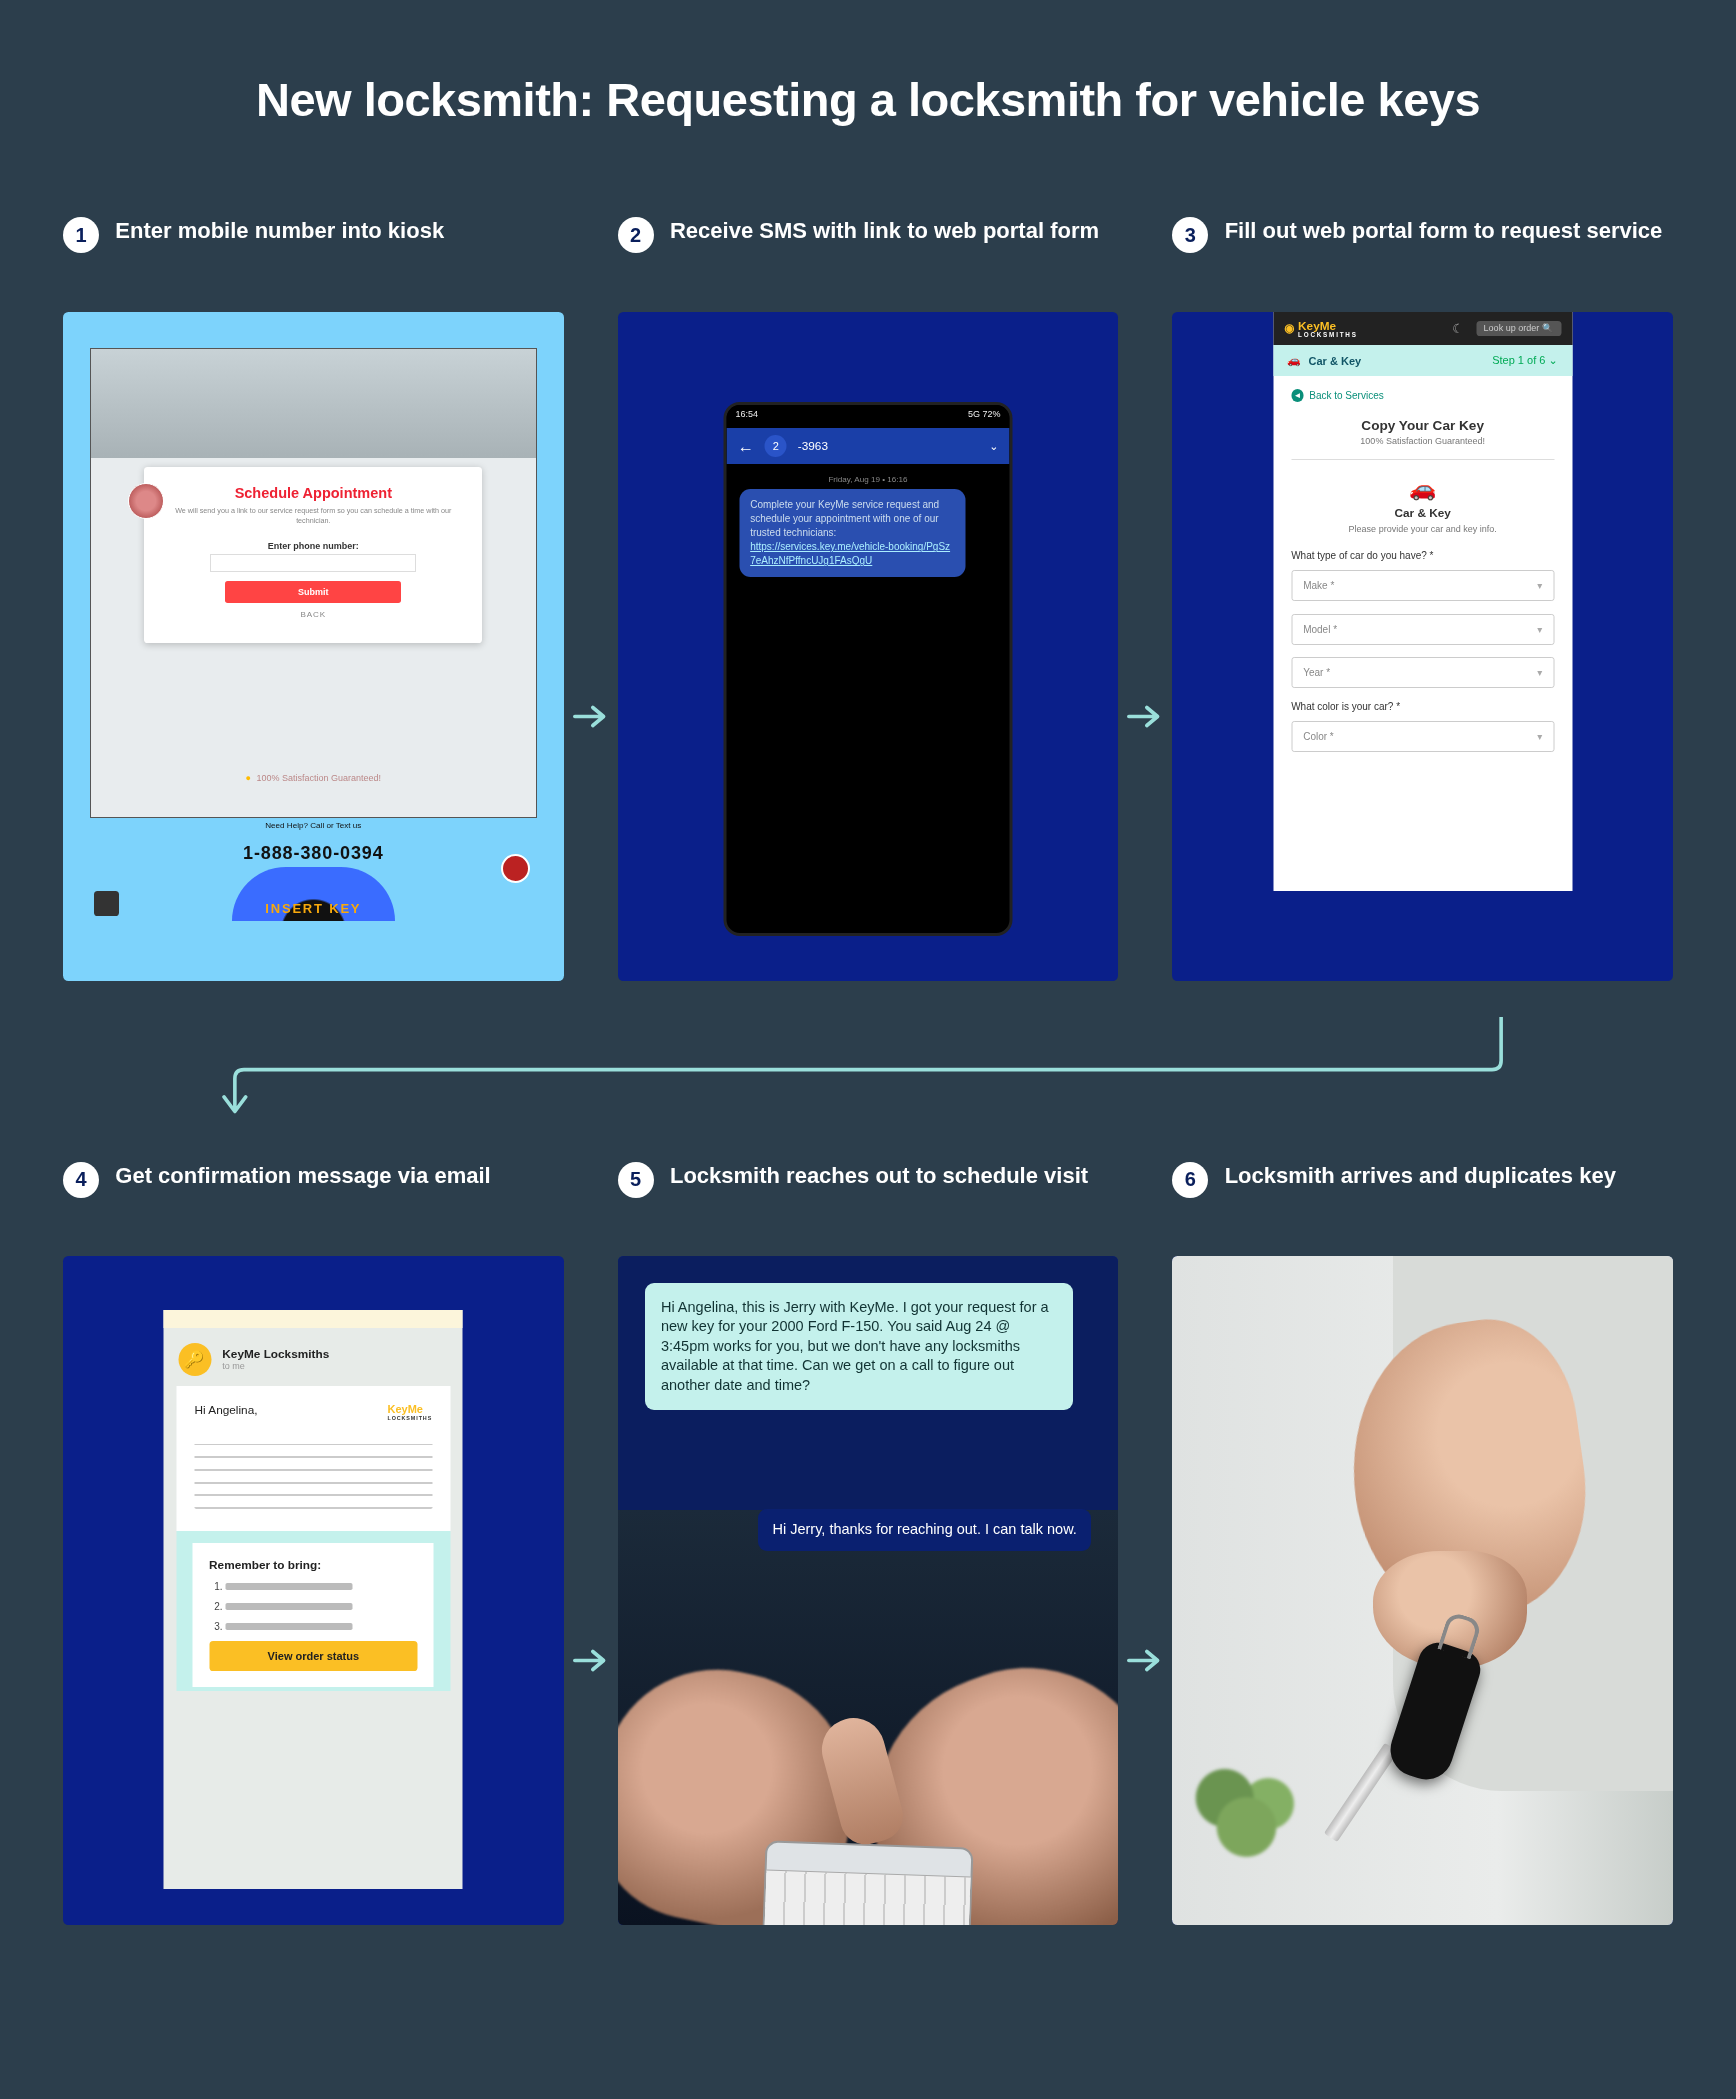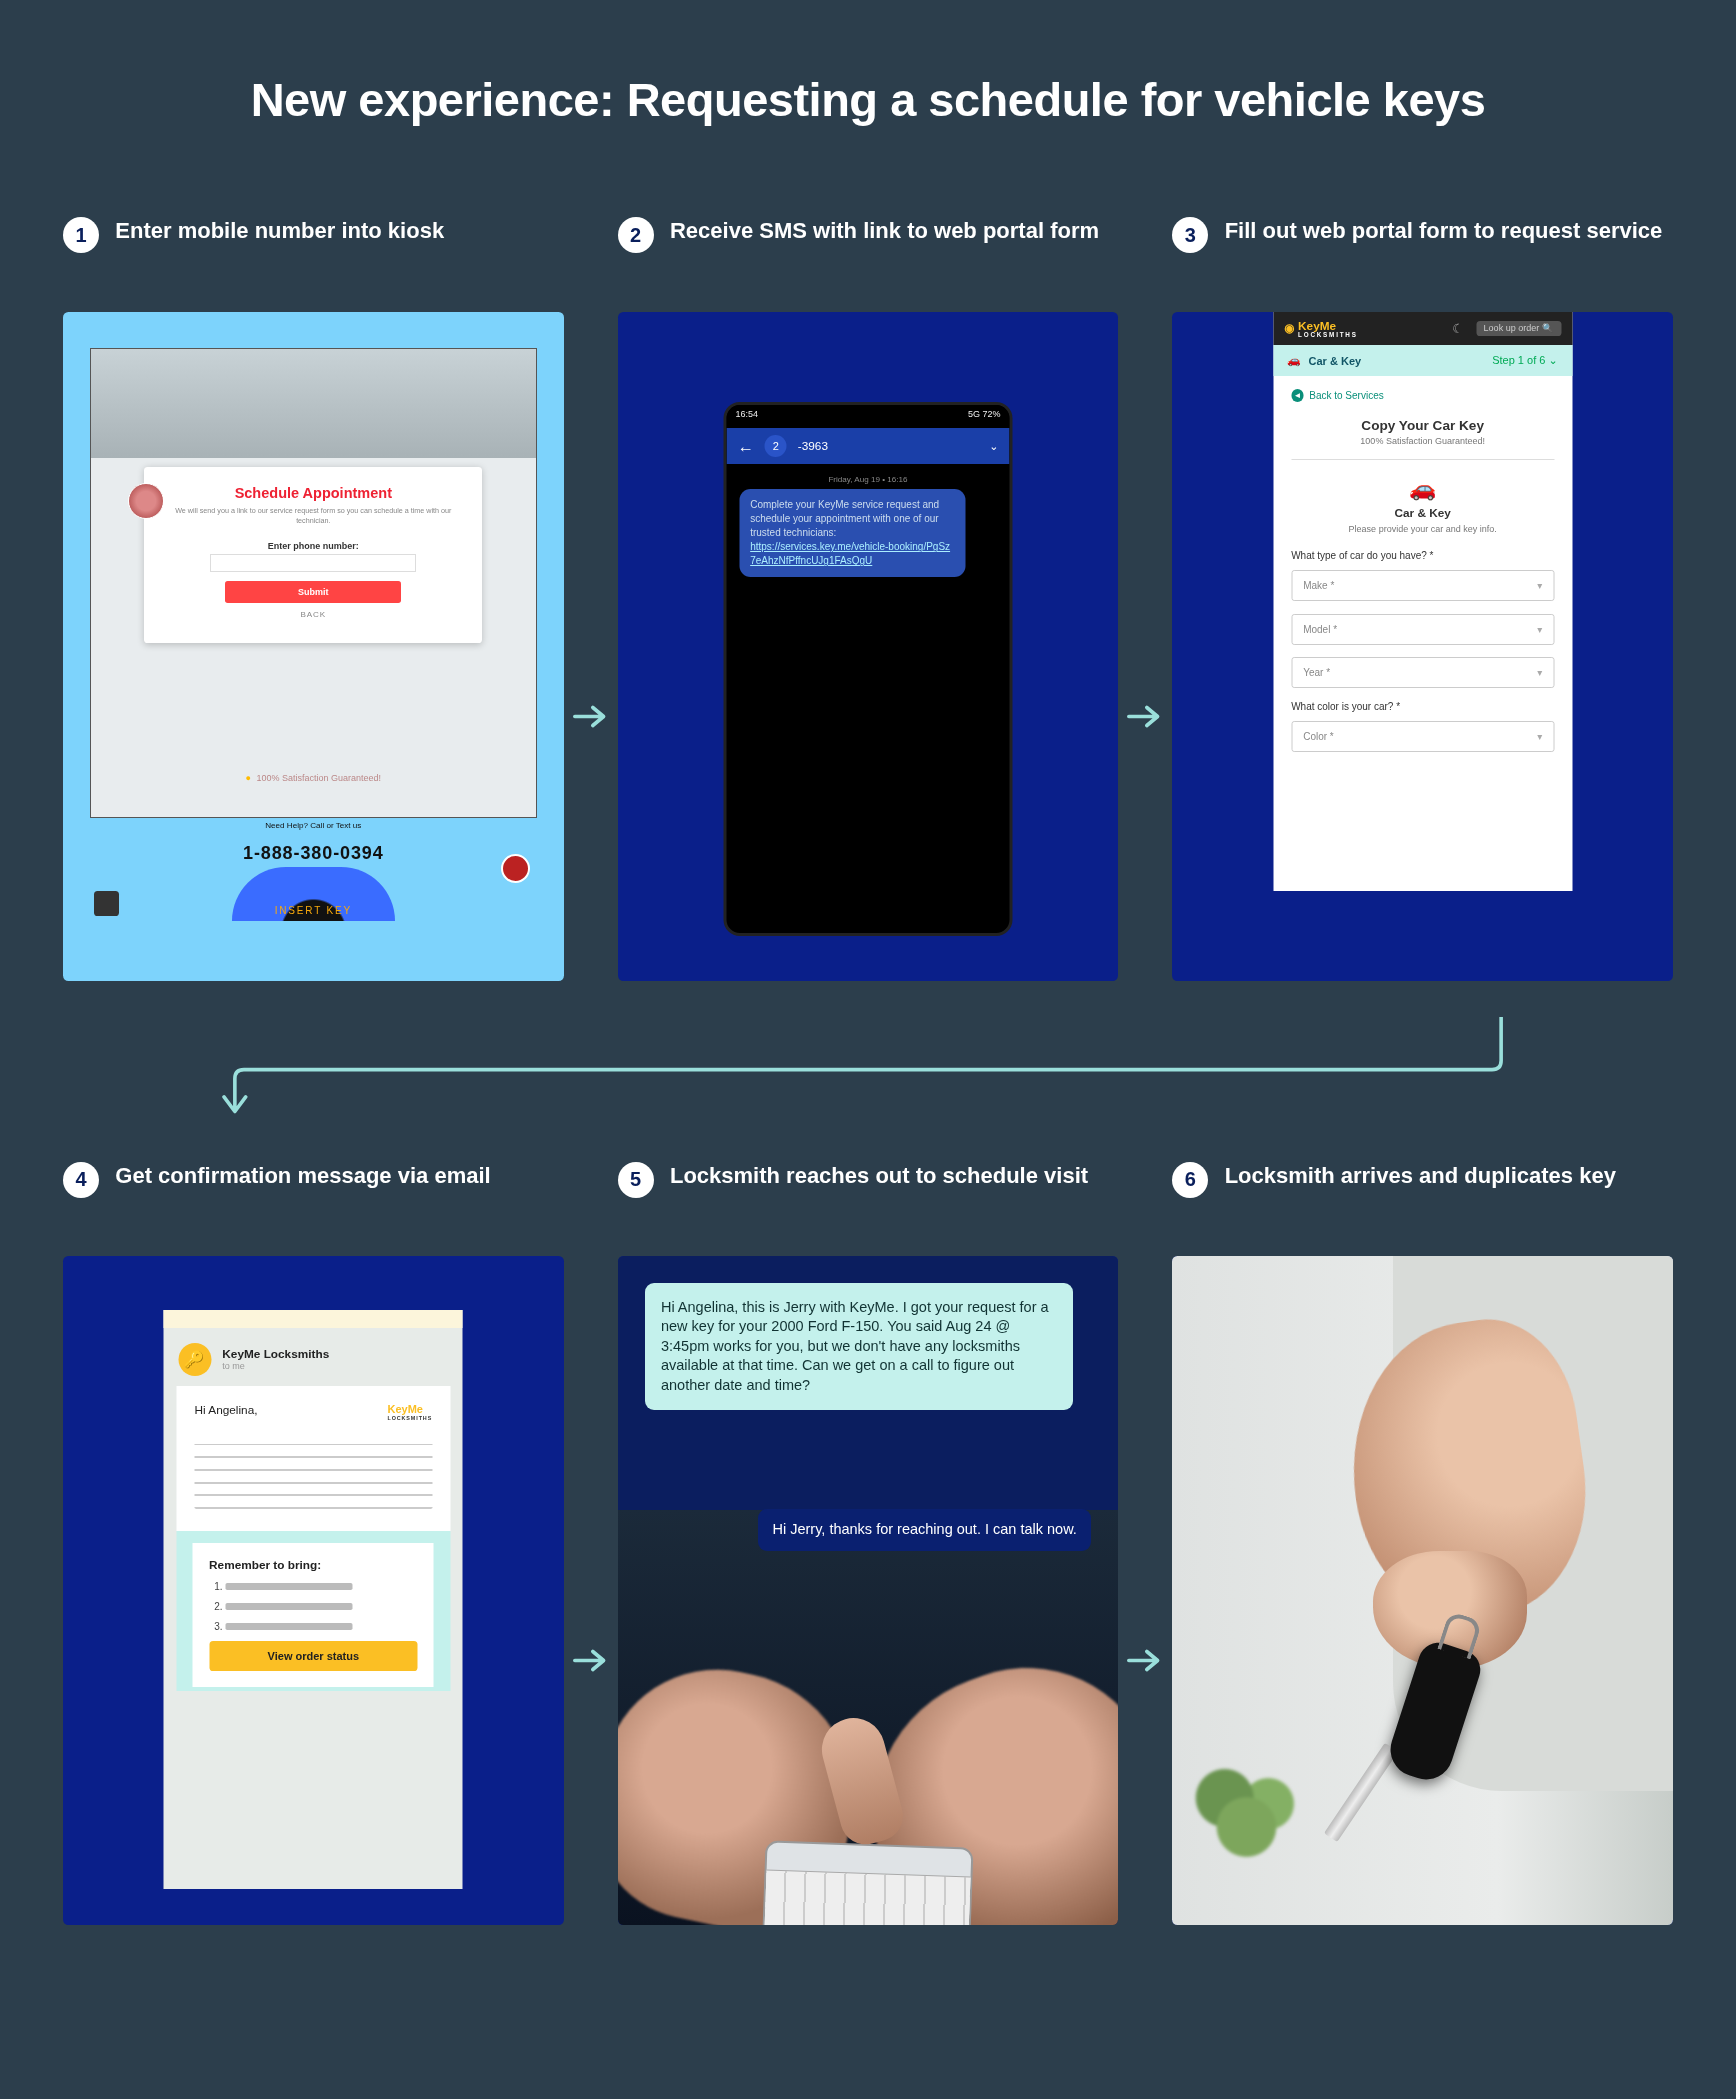--- a/index.html
+++ b/index.html
@@ -125,21 +125,21 @@
   .kiosk-phone-label { color:#111; font-size:8.1px; margin-top:3.6px;text-align:center; }
   .kiosk-wheel {
     margin-top: 3.6px;
     width: 163px; height: 54px;
     background: radial-gradient(circle at 50% 120%, #111 30%, #3a6cff 32%, #3a6cff 44%);
     border-radius: 81px 81px 0 0;
     position: relative;
     overflow: hidden;
     text-align:center;
   }
-  .kiosk-wheel span { position:absolute; bottom:5.4px; left:0; right:0; font-size:10px; font-weight:400; color:#f8a90c; letter-spacing:1.8px; }
+  .kiosk-wheel span { position:absolute; bottom:5.4px; left:0; right:0; font-size:13px; font-weight:700; color:#f8a90c; letter-spacing:1.8px; }
   .kiosk-nfc { position:absolute; bottom:65px; left:31px; width:25px; height:25px; background:#333; border-radius:3.6px; }
   .kiosk-seal { position:absolute; bottom:98px; right:34px; width:29px; height:29px; background:#b22; border-radius:50%; border:2.7px solid #fff; }
 
   
   .phone {
     position: absolute;
     top: 90px; left: 50%; transform: translateX(-50%);
     width: 289px; height: 534px;
     border-radius: 16.3px;
     background: #000;
@@ -248,21 +248,21 @@
   .arm { position:absolute; top:10%; right:18%; width: 46%; height: 44%; background: radial-gradient(circle at 70% 40%,#eac3a8 30%,#c28f72 80%); border-radius: 60% 40% 50% 50%; transform: rotate(-8deg); filter: blur(0.5px); }
   .fist { position:absolute; top:44%; left:40%; width: 154px; height:118px; background: radial-gradient(circle at 40% 35%,#eac3a8 30%,#b07d62 85%); border-radius: 45% 40% 50% 55%; }
   .keyfob { position:absolute; top:58%; left:46%; width:63px; height:136px; background:#111; border-radius: 20px 20px 27px 27px; transform: rotate(18deg); box-shadow: 0 5.4px 12.7px rgba(0,0,0,.5); }
   .keyfob::before { content:""; position:absolute; top:-33px; left:50%; transform:translateX(-50%); width:27px; height:36px; border: 4.5px solid #888; border-bottom:none; border-radius: 14.5px 14.5px 0 0; }
   .keyblade { position:absolute; top:72%; left:36%; width: 16.3px; height: 109px; background:linear-gradient(90deg,#bbb,#eee,#bbb); transform: rotate(34deg); border-radius: 2.7px; }
   .plant { position:absolute; bottom:6%; left:4%; width:109px; height:145px; background: radial-gradient(circle at 50% 60%, #7da65c 28%, transparent 30%), radial-gradient(circle at 30% 40%, #6a9450 24%, transparent 26%), radial-gradient(circle at 70% 44%, #84b064 22%, transparent 24%); filter: blur(1.8px); }
 </style>
 </head>
 <body>
 
-<h1 class="page-title">New experience: Requesting a schedule for vehicle keys</h1>
+<h1 class="page-title">New locksmith: Requesting a locksmith for vehicle keys</h1>
 
 <div class="grid">
 
   <div class="step">
     <div class="step-header">
       <div class="step-num">1</div>
       <div class="step-label">Enter mobile number into kiosk</div>
     </div>
     <div class="shot">
       <div class="kiosk">

